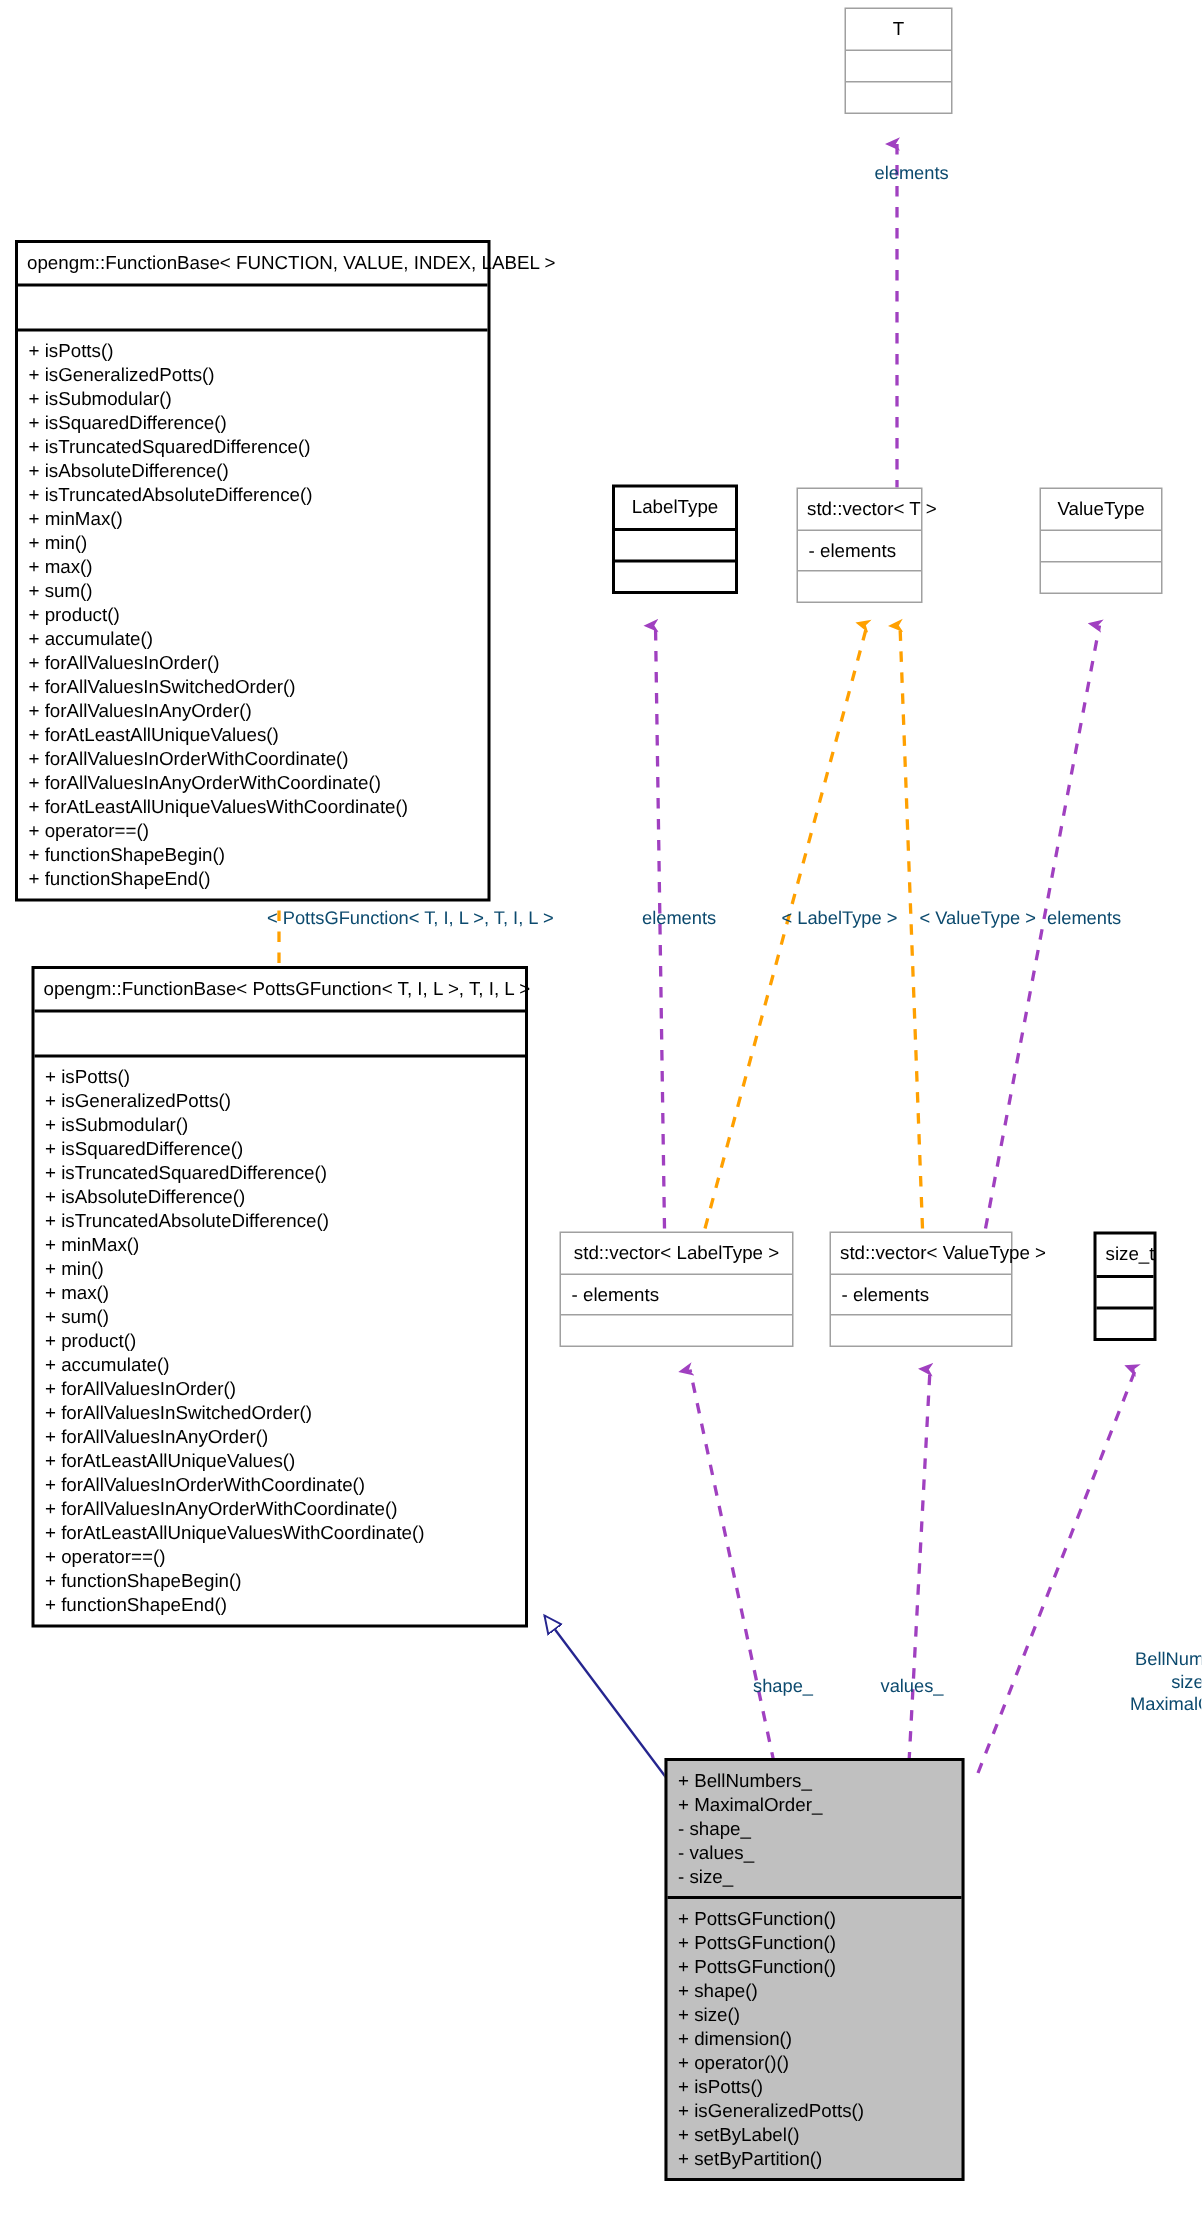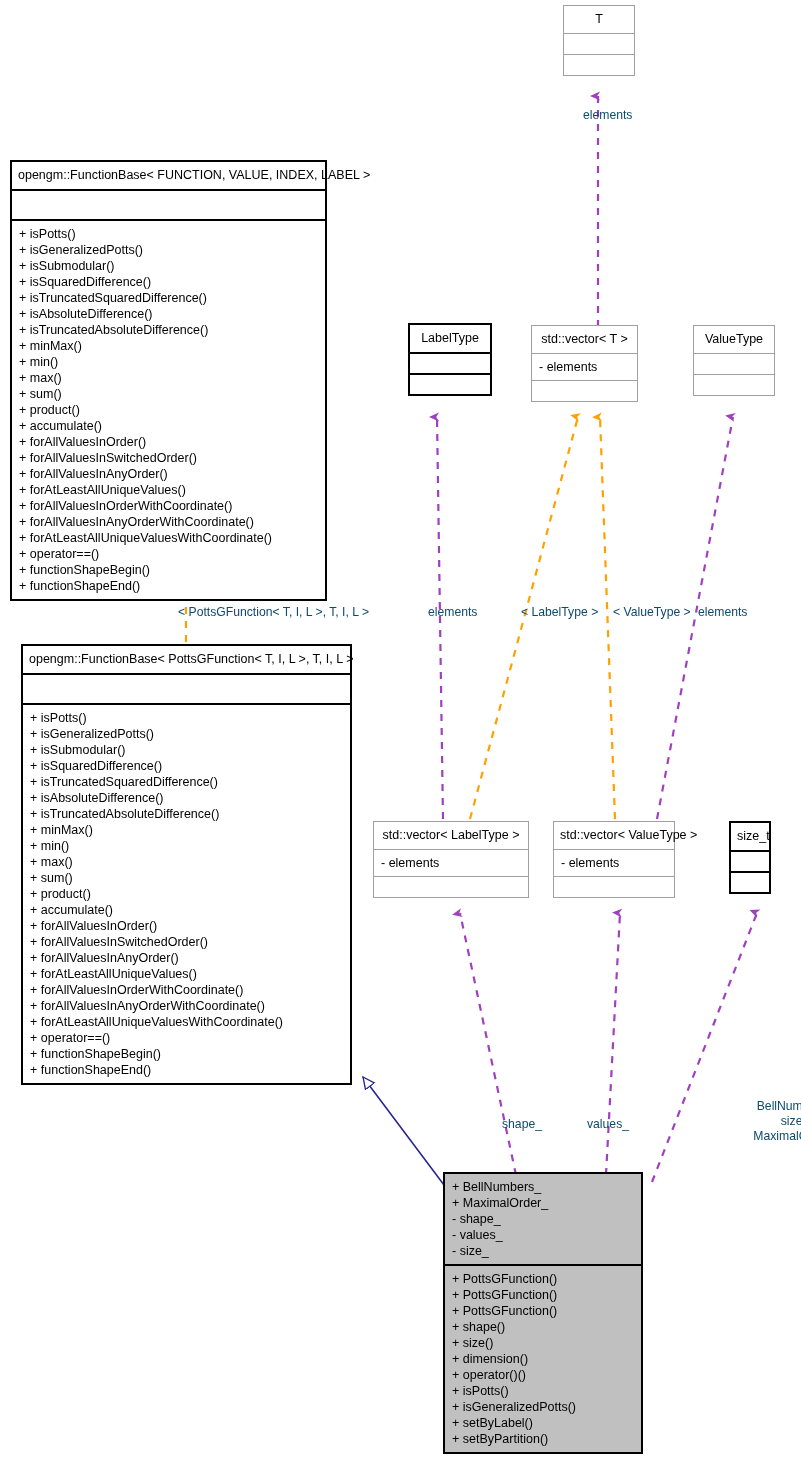--- a/index.html
+++ b/index.html
@@ -178,21 +178,21 @@
       <div class="row">+ functionShapeEnd()</div>
     </div>
   </div>
 
   <div class="node thick" style="left:392px; top:323px; width:84px;margin-left:16px;">
     <div class="compartment title">LabelType</div>
     <div class="compartment empty"></div>
     <div class="compartment empty"></div>
   </div>
 
-  <div class="node thin" style="left:531px; top:325px; width:107px;">
+  <div class="node thin" style="left:531px; top:325px; width:84px;">
     <div class="compartment title">std::vector&lt; T &gt;</div>
     <div class="compartment members">
       <div class="row">- elements</div>
     </div>
     <div class="compartment empty"></div>
   </div>
 
   <div class="node thin" style="left:693px; top:325px; width:82px;">
     <div class="compartment title">ValueType</div>
     <div class="compartment empty"></div>

